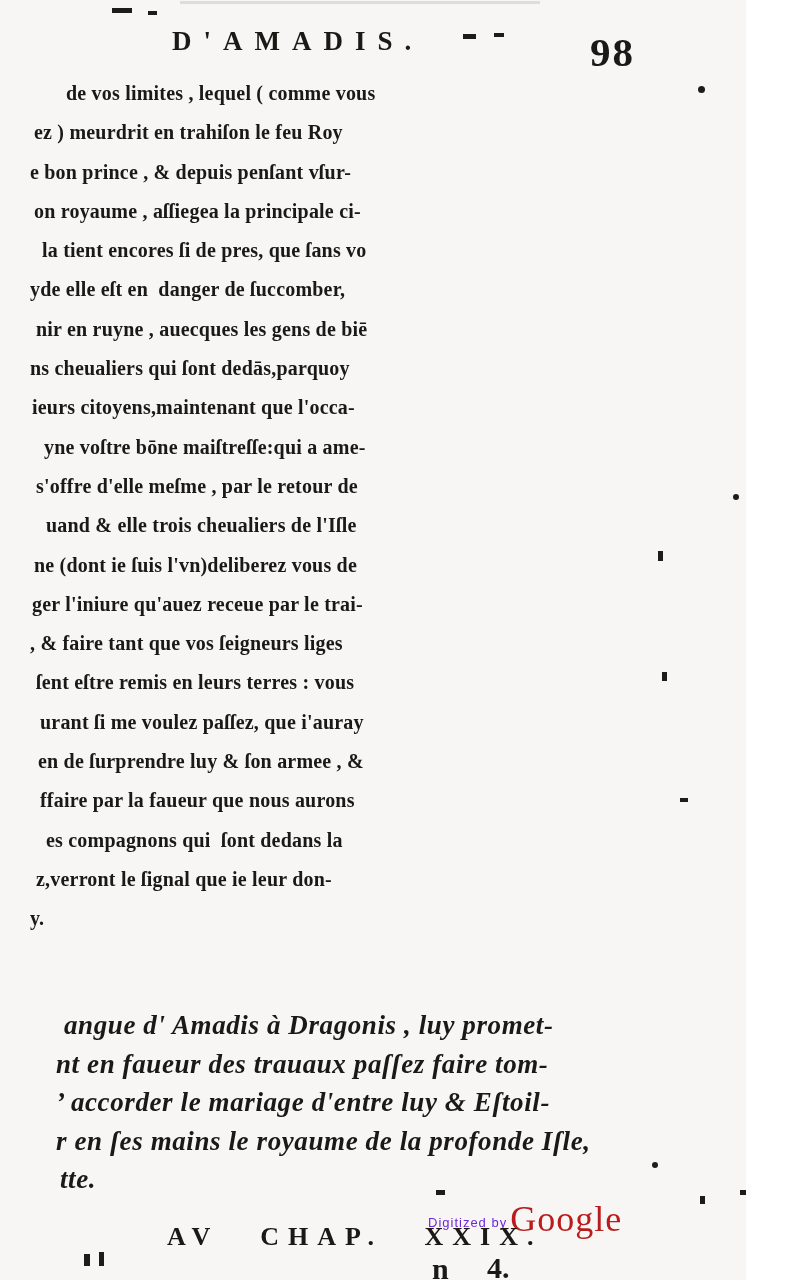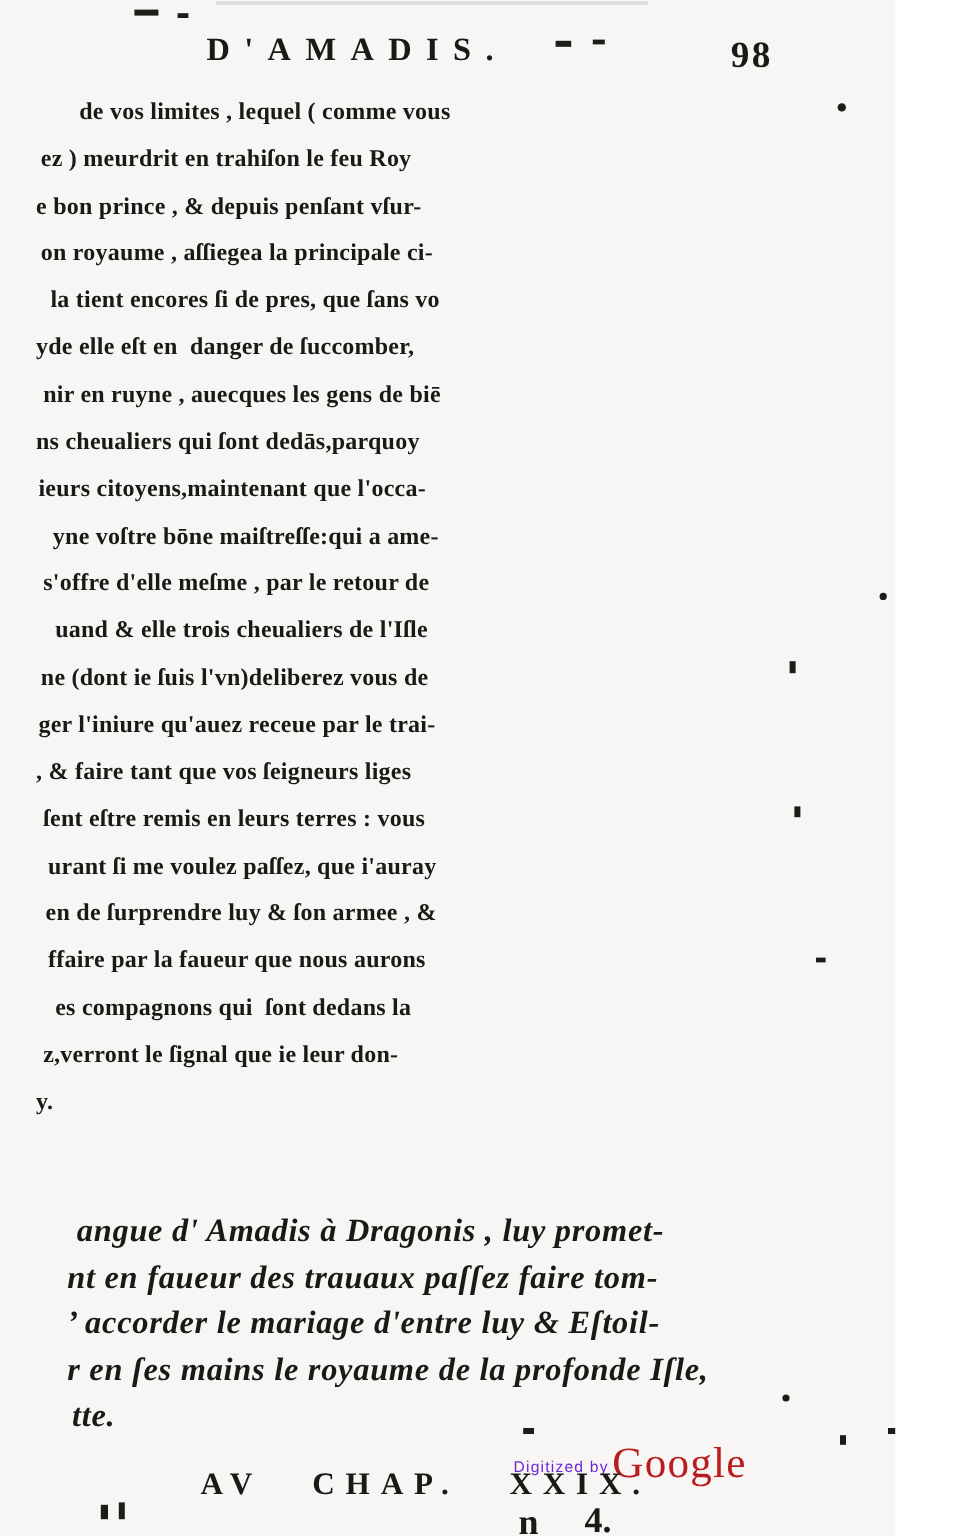--- a/index.html
+++ b/index.html
@@ -11,22 +11,22 @@
     color:#1a1916;
     font-family:"Liberation Serif","DejaVu Serif",serif;
   }
   
   .running-title {
     position:absolute; left:172px; top:26px;
     font-size:27px; font-weight:bold; letter-spacing:12px;
     white-space:pre;
   }
   .page-number {
-    position:absolute; left:609px; top:28px;
-    font-size:31px; font-weight:bold; letter-spacing:2px;
+    position:absolute; left:590px; top:28px;
+    font-size:41px; font-weight:bold; letter-spacing:2px;
   }
   
   .body-text { position:absolute; left:30px; top:74px; }
   .body-line {
     font-size:20px; font-weight:bold; line-height:39.3px;
     white-space:pre; letter-spacing:0.2px;
   }
   .body-line:nth-child(1){margin-left:36px;}
   .body-line:nth-child(2){margin-left:4px;}
   .body-line:nth-child(4){margin-left:4px;}

